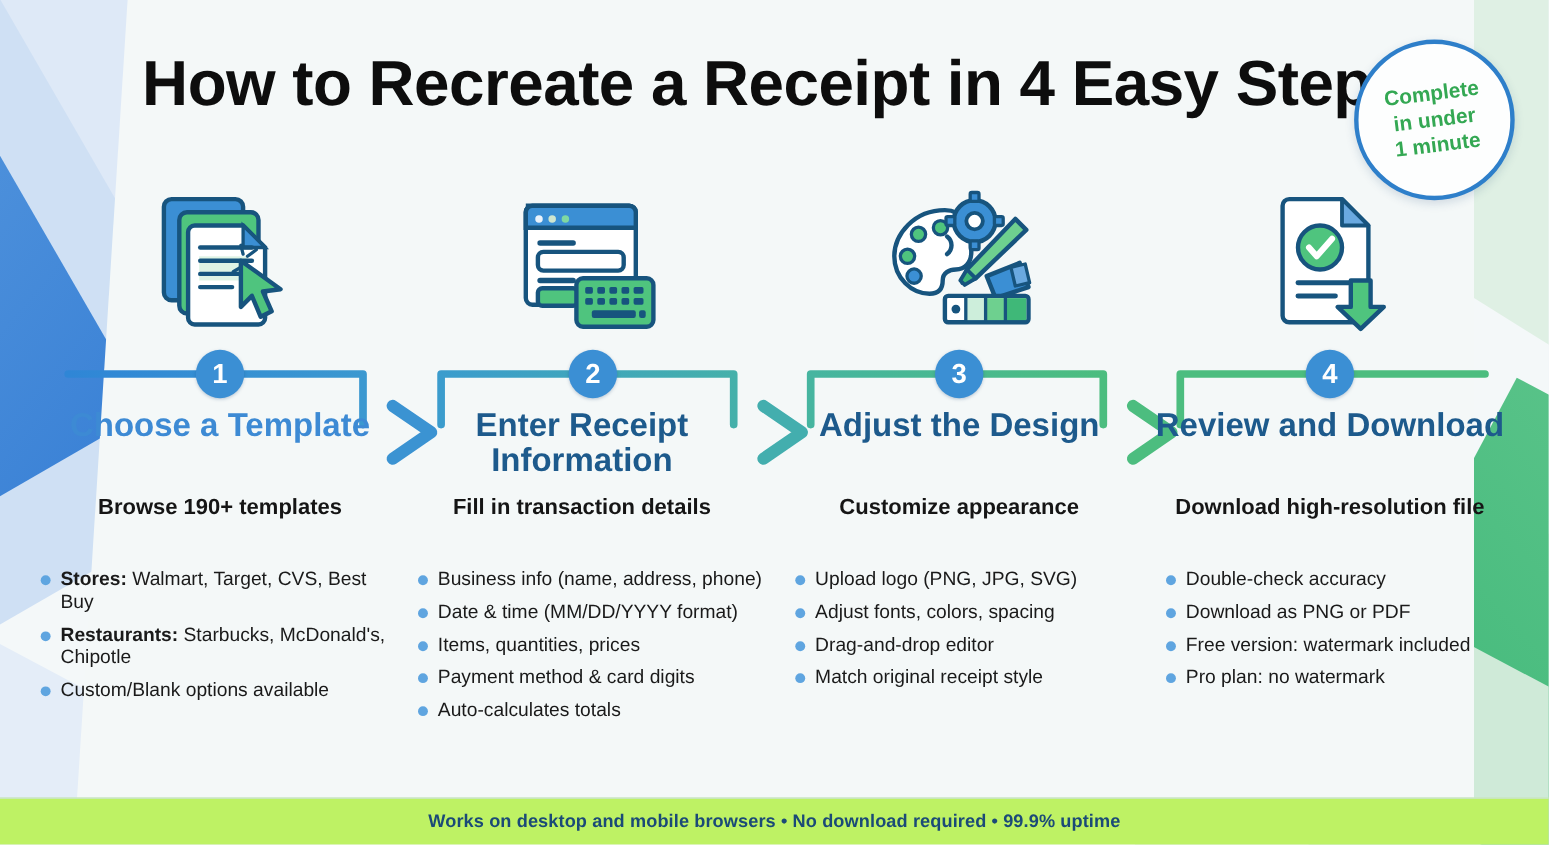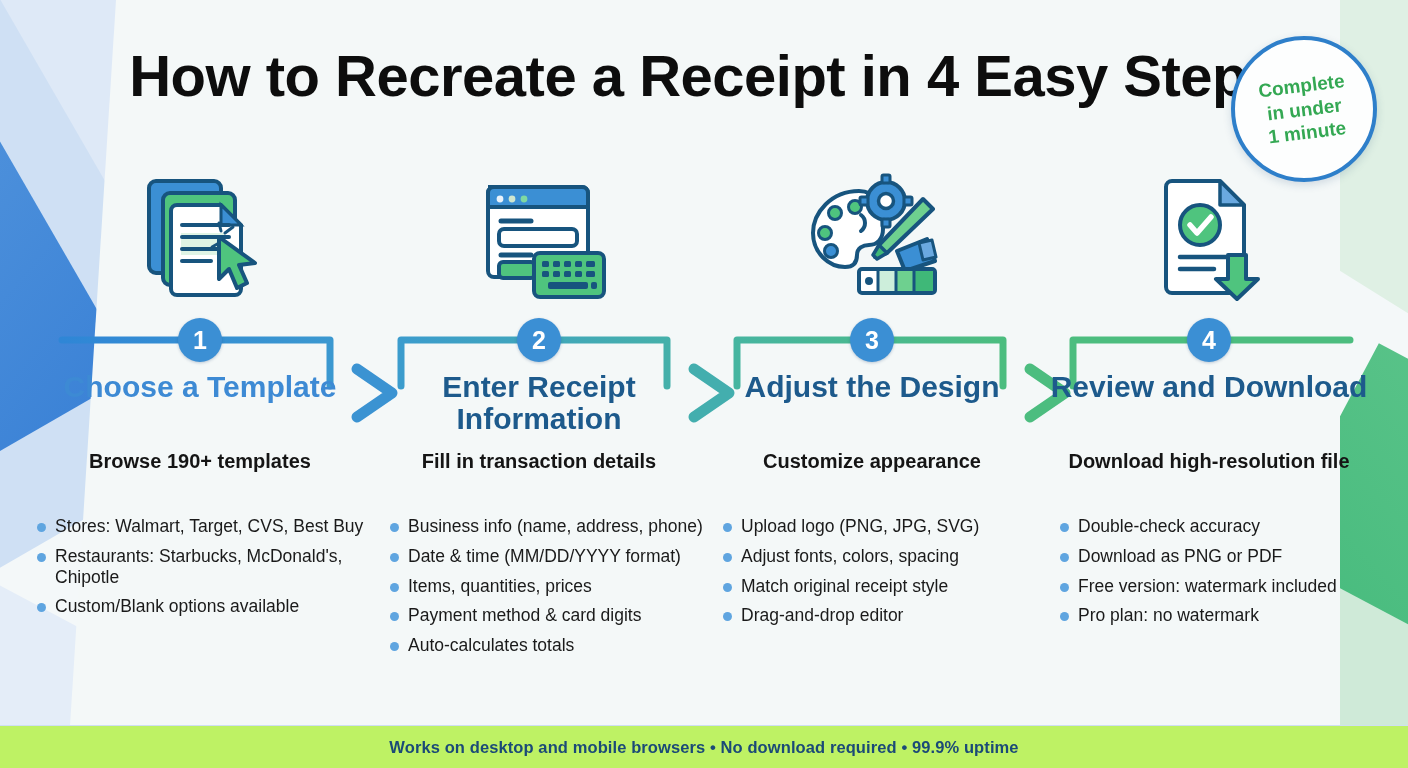--- a/index.html
+++ b/index.html
@@ -91,21 +91,21 @@
     position:absolute;top:0;width:44px;height:44px;border-radius:50%;
     background:#3b8fd4;
     display:flex;align-items:center;justify-content:center;
     color:#ffffff;font-size:25px;font-weight:bold;
     box-shadow:0 1px 3px rgba(20,60,110,.25);
   }
 
   
   .cols{position:absolute;top:0;left:0;width:1176px;height:768px;}
   .col{position:absolute;top:168px;width:336px;}
-  .c1{left:32px;} .c2{left:371px;} .c3{left:704px;} .c4{left:1041px;}
+  .c1{left:32px;} .c2{left:361px;} .c3{left:704px;} .c4{left:1041px;}
 
   .icon-box{height:140px;display:flex;align-items:center;justify-content:center;}
 
   .headline{
     position:absolute;top:0;left:0;width:100%;
     text-align:center;font-size:30px;font-weight:bold;line-height:1.07;
   }
   .h-blue{color:#3d8ad4;}
   .h-navy{color:#1d5a8c;}
 
@@ -118,21 +118,21 @@
   .bullets{position:absolute;left:0;width:100%;}
   .bullet{
     position:relative;padding-left:23px;
     font-size:17.5px;color:#1a1a1a;line-height:1.19;
     margin-bottom:9px;
   }
   .bullet:before{
     content:"";position:absolute;left:5px;top:7px;
     width:9px;height:9px;border-radius:50%;background:#5fa5e0;
   }
-  .bullet b{font-weight:normal;}
+  .bullet b{font-weight:bold;}
 
   
   .col .headline{top:203px;}
   .col .subhead{top:281px;}
   .col .bullets{top:348px;}
 
   .c1 .bullets,.c1 .subhead,.c1 .headline{}
   .c2 .bullets{left:14px;width:322px;}
   .c3 .bullets{left:14px;width:322px;}
   .c4 .bullets{left:14px;width:322px;}
@@ -323,22 +323,22 @@
             <line x1="95" y1="99" x2="95" y2="121"></line>
             <line x1="113" y1="99" x2="113" y2="121"></line>
           </g>
         </svg>
       </div>
       <div class="headline h-navy">Adjust the Design</div>
       <div class="subhead">Customize appearance</div>
       <div class="bullets">
         <div class="bullet">Upload logo (PNG, JPG, SVG)</div>
         <div class="bullet">Adjust fonts, colors, spacing</div>
+        <div class="bullet">Drag-and-drop editor</div>
         <div class="bullet">Match original receipt style</div>
-        <div class="bullet">Drag-and-drop editor</div>
       </div>
     </div>
 
     <div class="col c4">
       <div class="icon-box">
         <svg width="134" height="134" viewBox="0 0 134 134">
           <path d="M30 10 h48 l24 24 v82 a6 6 0 0 1-6 6 H30 a6 6 0 0 1-6-6 V16 a6 6 0 0 1 6-6 z" fill="#ffffff" stroke="#17547e" stroke-width="4" stroke-linejoin="round"></path>
           <path d="M78 10 L102 34 H78 z" fill="#6aa9e0" stroke="#17547e" stroke-width="3.5" stroke-linejoin="round"></path>
           <circle cx="58" cy="54" r="20" fill="#4fc47e" stroke="#17547e" stroke-width="4"></circle>
           <path d="M48 54 L55 62 L69 46" fill="none" stroke="#ffffff" stroke-width="5.5" stroke-linecap="round" stroke-linejoin="round"></path>

